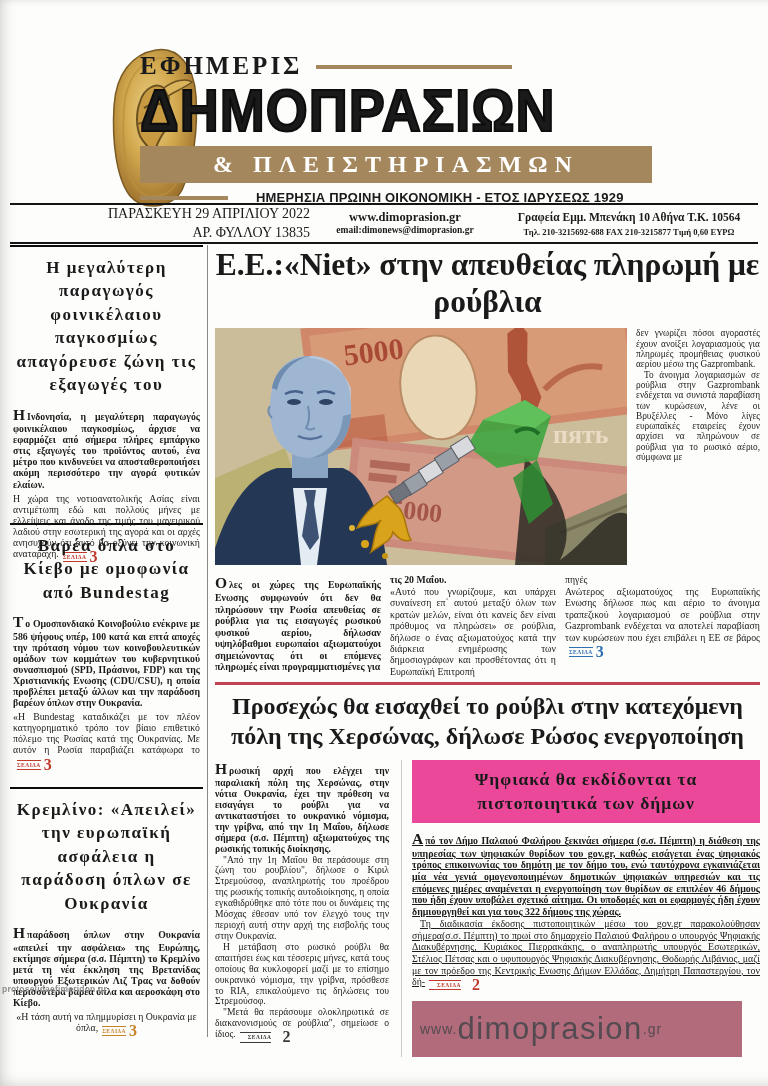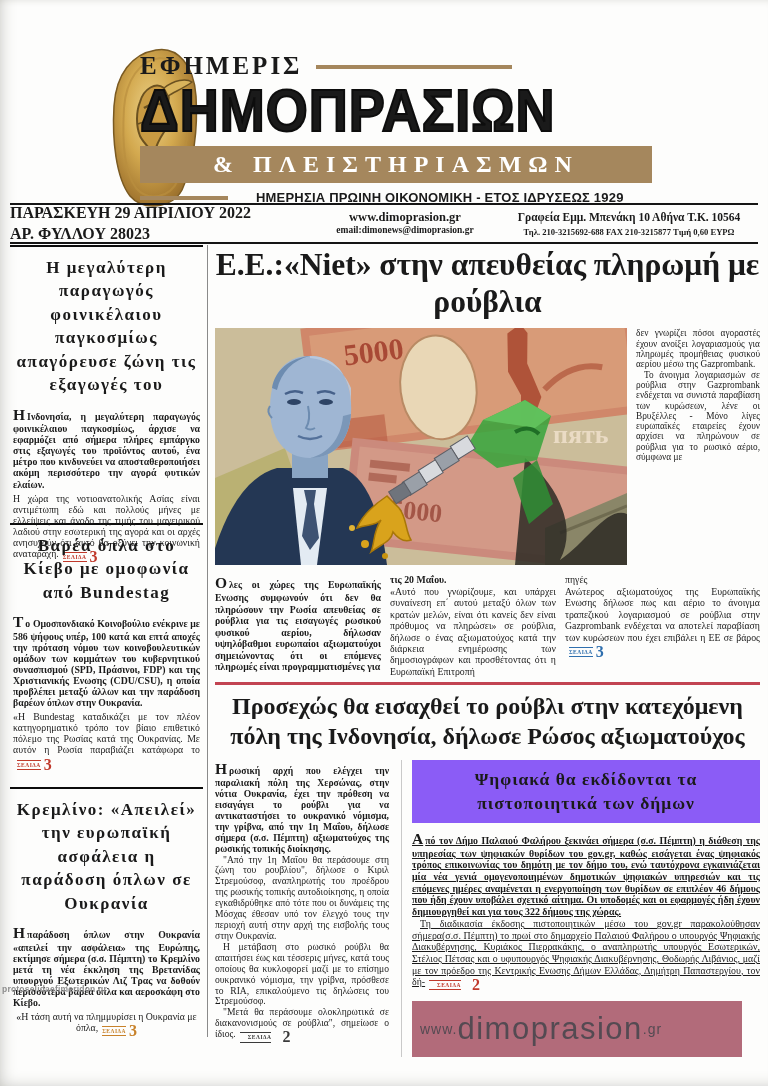--- a/index.html
+++ b/index.html
@@ -20,21 +20,21 @@
   .band{margin-top:9px;height:37px;background:#a5875d;display:flex;align-items:center;justify-content:center;}
   .bandtext{color:#fff;font-weight:bold;font-size:24px;letter-spacing:7px;}
   .tagrow{display:flex;align-items:center;gap:8px;margin-top:7px;}
   .tagrule{width:88px;height:4px;background:#a5875d;}
   .tagline{font-family:"Liberation Sans",sans-serif;font-weight:bold;font-size:13px;letter-spacing:.2px;padding-left:20px;}
 
   
   .dateline{position:absolute;left:10px;top:203px;width:748px;height:37px;
             border-top:2.5px solid #151515;border-bottom:2.5px solid #151515;
             display:flex;align-items:center;}
-  .dl-left{width:300px;text-align:left;font-weight:bold;font-size:16px;line-height:1.3;}
+  .dl-left{width:300px;text-align:right;font-weight:normal;font-size:14px;line-height:1.3;}
   .dl-center{flex:1;text-align:center;line-height:1.2;}
   .dl-site{font-weight:bold;font-size:12.5px;}
   .dl-mail{font-weight:bold;font-size:9.5px;}
   .dl-right{width:258px;text-align:center;line-height:1.4;}
   .dl-addr{font-weight:bold;font-size:11.5px;}
   .dl-tel{font-weight:bold;font-size:8.6px;}
 
   .vdivider{position:absolute;left:207px;top:245px;width:1px;height:792px;background:#8a8a8a;}
 
   
@@ -71,21 +71,21 @@
   .c2{width:166px;}
   .c3{flex:1;}
   .c2 .contbold{font-weight:bold;display:block;}
   .redrule{height:2.5px;background:#c24452;margin-top:5px;}
   .h2{font-size:24px;font-weight:bold;text-align:center;line-height:1.24;margin:7px 0 0 0;}
   .botrow{display:flex;gap:12px;margin-top:9px;}
   .kcol{width:174px;}
   .kcol p{margin:0;font-size:9.6px;line-height:1.14;text-align:justify;}
   .kcol p+p{text-indent:8px;}
   .dright{flex:1;border-left:1px solid #c9c9c9;padding-left:10px;}
-  .bluebox{background:#8b5cf6;padding:8px 6px 7px 6px;}
+  .bluebox{background:#ec4899;padding:8px 6px 7px 6px;}
   .h3{font-size:17.5px;font-weight:bold;text-align:center;line-height:1.35;letter-spacing:1px;margin:0;}
   .dbody{margin-top:7px;}
   .dbody p{margin:0;font-size:9.9px;line-height:1.17;text-align:justify;text-decoration:underline;}
   .dbody p+p{text-indent:8px;margin-top:1px;}
   .banner{margin-top:8px;width:330px;height:56px;background:#b26b7a;display:flex;align-items:center;
           padding-left:8px;box-sizing:border-box;font-family:"Liberation Sans",sans-serif;color:#544a52;}
   .banner .sm{font-size:14px;letter-spacing:1px;}
   .banner .lg{font-size:31px;letter-spacing:1.5px;}
 
   .watermark{position:absolute;left:2px;top:984px;font-family:"Liberation Sans",sans-serif;
@@ -127,21 +127,21 @@
   </div>
   <div class="tagrow">
     <span class="tagrule"></span>
     <span class="tagline">ΗΜΕΡΗΣΙΑ ΠΡΩΙΝΗ ΟΙΚΟΝΟΜΙΚΗ  -  ΕΤΟΣ ΙΔΡΥΣΕΩΣ 1929</span>
   </div>
 </div>
 
 <div class="dateline">
   <div class="dl-left">
     <div>ΠΑΡΑΣΚΕΥΗ  29  ΑΠΡΙΛΙΟΥ  2022</div>
-    <div>ΑΡ. ΦΥΛΛΟΥ  28023</div>
+    <div>ΑΡ. ΦΥΛΛΟΥ  13835</div>
   </div>
   <div class="dl-center">
     <div class="dl-site">www.dimoprasion.gr</div>
     <div class="dl-mail">email:dimonews@dimoprasion.gr</div>
   </div>
   <div class="dl-right">
     <div class="dl-addr">Γραφεία Εμμ. Μπενάκη 10 Αθήνα Τ.Κ. 10564</div>
     <div class="dl-tel">Τηλ.  210-3215692-688   FAX  210-3215877   Τιμή  0,60  ΕΥΡΩ</div>
   </div>
 </div>
@@ -268,21 +268,21 @@
       <p>πηγές</p>
       <p><span>Ανώτερος αξιωματούχος της Ευρωπαϊκής Ενωσης δήλωσε πως και αέριο το άνοιγμα τραπεζικού λογαριασμού σε ρούβλια στην Gazprombank ενδέχεται να αποτελεί παραβίαση των κυρώσεων που έχει επιβάλει η ΕΕ σε βάρος</span><span class="pgmark pg-blue">
             <span class="pgmark-icon">ΣΕΛΙΔΑ</span>
             <span class="pgmark-num">3</span>
           </span></p>
     </div>
   </div>
 
   <div class="redrule"></div>
 
-  <div class="h2">Προσεχώς θα εισαχθεί το ρούβλι στην κατεχόμενη πόλη της Ινδονησία, δήλωσε Ρώσος αξιωματούχος</div>
+  <div class="h2">Προσεχώς θα εισαχθεί το ρούβλι στην κατεχόμενη πόλη της Χερσώνας, δήλωσε Ρώσος ενεργοποίηση</div>
 
   <div class="botrow">
     <div class="kcol">
       <p class="lead"><span class="dropcap">Η</span><span>ρωσική αρχή που ελέγχει την παραλιακή πόλη της Χερσώνας, στην νότια Ουκρανία, έχει την πρόθεση να εισαγάγει το ρούβλι για να αντικαταστήσει το ουκρανικό νόμισμα, την γρίβνα, από την 1η Μαΐου, δήλωσε σήμερα (σ.σ. Πέμπτη) αξιωματούχος της ρωσικής τοπικής διοίκησης.</span></p>
       <p>"Από την 1η Μαΐου θα περάσουμε στη ζώνη του ρουβλίου", δήλωσε ο Κιριλ Στρεμούσοφ, αναπληρωτής του προέδρου της ρωσικής τοπικής αυτοδιοίκησης, η οποία εγκαθιδρύθηκε από τότε που οι δυνάμεις της Μόσχας έθεσαν υπό τον έλεγχό τους την περιοχή αυτή στην αρχή της εισβολής τους στην Ουκρανία.</p>
       <p>Η μετάβαση στο ρωσικό ρούβλι θα απαιτήσει έως και τέσσερις μήνες, κατά τους οποίους θα κυκλοφορεί μαζί με το επίσημο ουκρανικό νόμισμα, την γρίβνα, πρόσθεσε το RIA, επικαλούμενο τις δηλώσεις του Στρεμούσοφ.</p>
       <p><span>"Μετά θα περάσουμε ολοκληρωτικά σε διακανονισμούς σε ρούβλια", σημείωσε ο ίδιος.</span><span class="pgmark pg-dark">
             <span class="pgmark-icon">ΣΕΛΙΔΑ</span>
             <span class="pgmark-num">2</span>
           </span></p>

